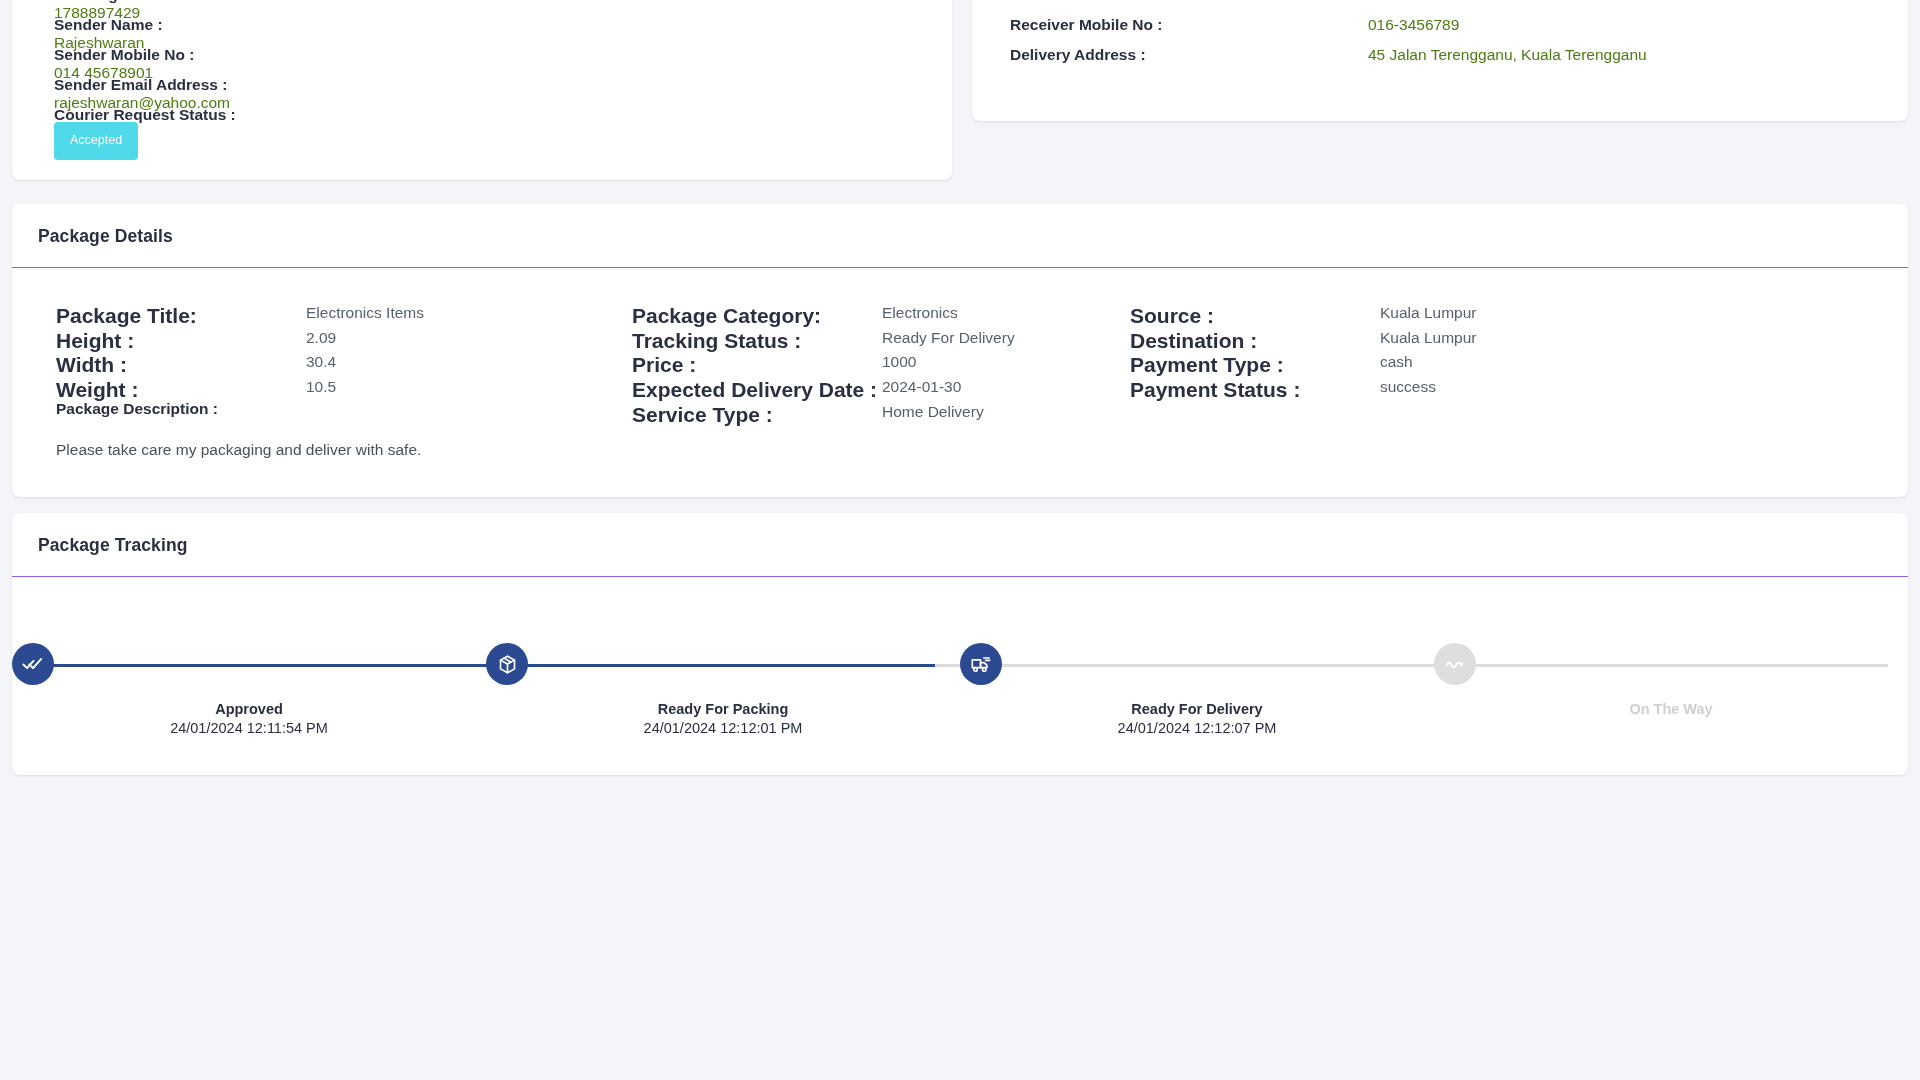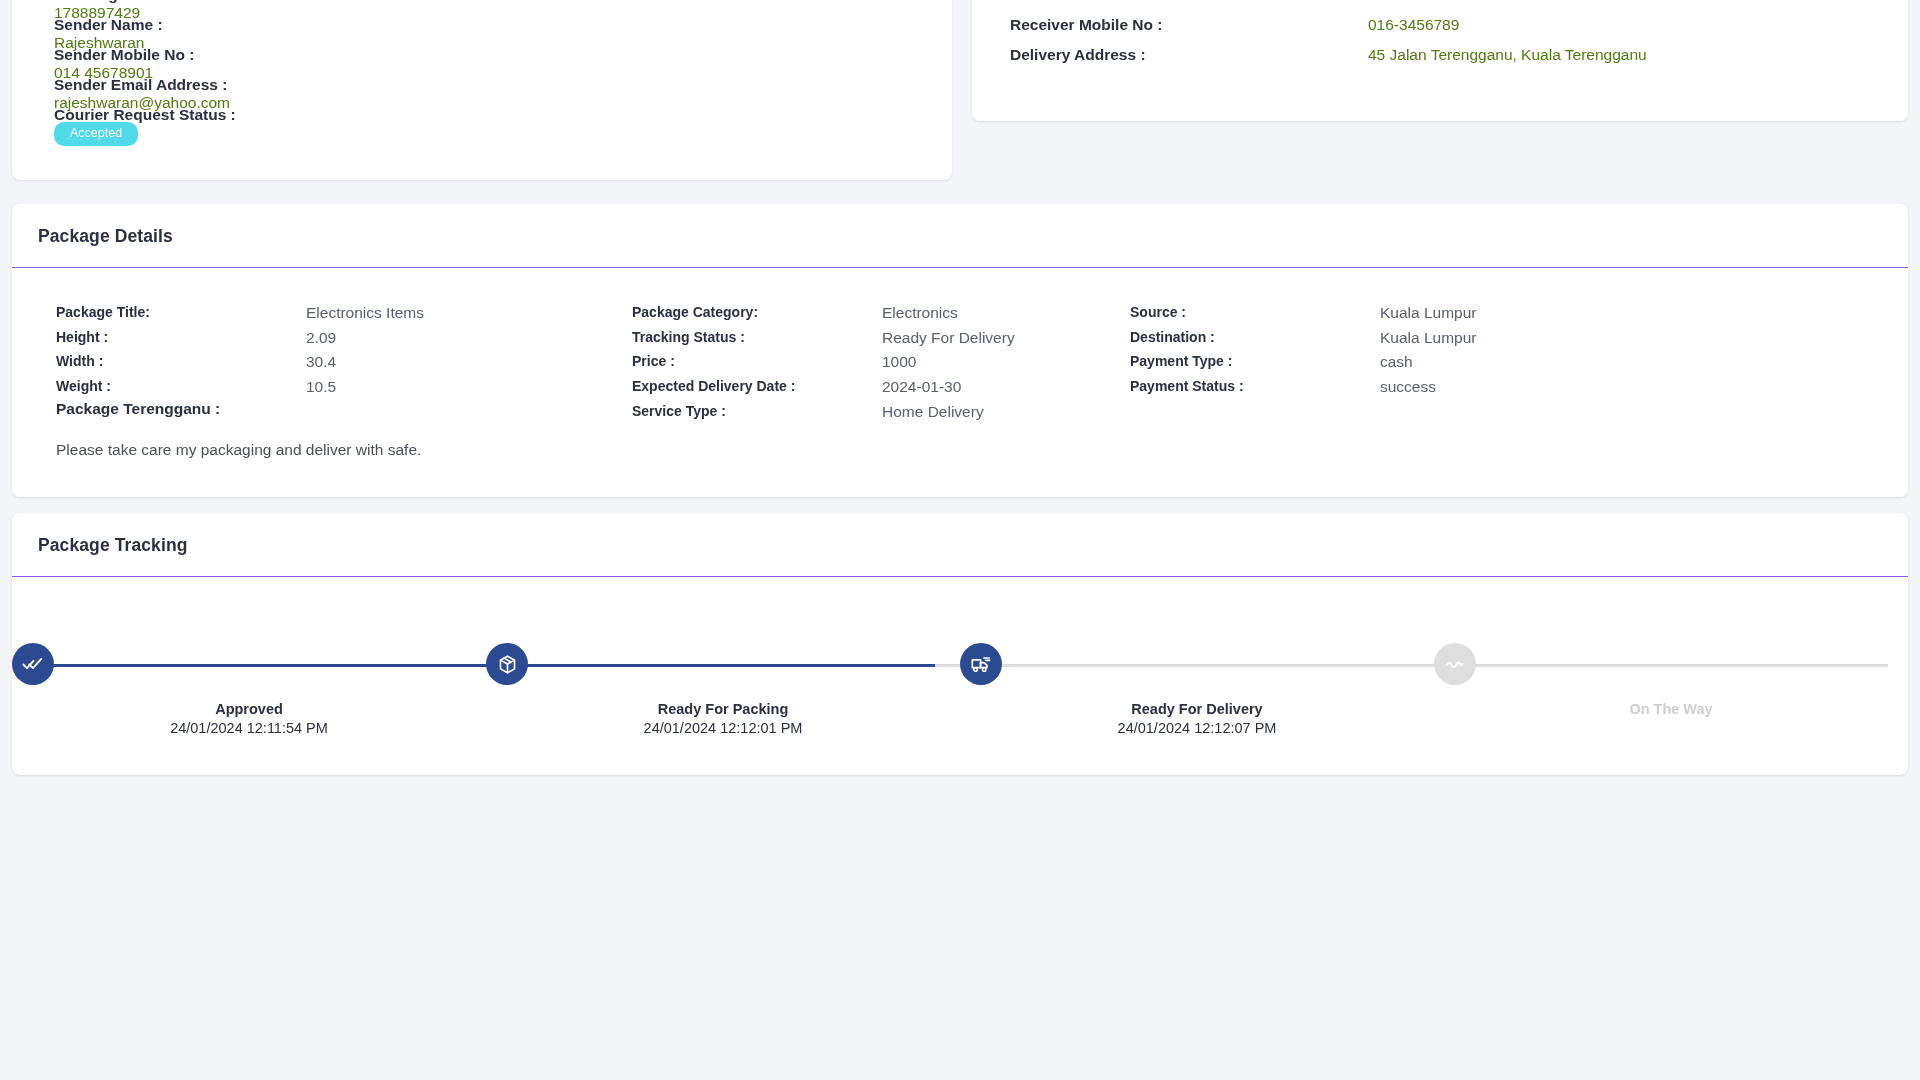--- a/index.html
+++ b/index.html
@@ -77,22 +77,22 @@
   
   #receiver-card .drow { padding-left: 38px; }
   #receiver-card .dlabel { width: 358px; }
 
   .badge {
     display: inline-block;
     background: #50d9e8;
     color: #ffffff;
     font-size: 12.5px;
     font-weight: 500;
-    padding: 5px 16px;
-    border-radius: 10px;
+    padding: 12px 16px;
+    border-radius: 4px;
     line-height: 1.1;
     margin-top: -2px;
   }
 
   
   #package-details-card {
     left: 12px; top: 204px;
     width: 1896px; height: 293px;
   }
   .pd-grid {
@@ -103,21 +103,21 @@
   .pd-col.c1 { width: 620px; padding-left: 44px; }
   .pd-col.c2 { width: 498px; }
   .pd-col.c3 { width: 600px; }
 
   .pd-row {
     display: flex;
     height: 24.7px;
     align-items: flex-start;
   }
   .pd-label {
-    font-size: 14px;
+    font-size: 21px;
     font-weight: bold;
     color: #2a3042;
     white-space: nowrap;
   }
   .pd-value {
     font-size: 15.5px;
     color: #58606e;
     white-space: nowrap;
   }
   .pd-col.c1 .pd-label { width: 250px; }
@@ -322,21 +322,21 @@
           <span class="pd-value">cash</span>
         </div>
         <div class="pd-row">
           <span class="pd-label">Payment Status :</span>
           <span class="pd-value">success</span>
         </div>
       </div>
 
     </div>
 
-    <div class="pd-desc-label">Package Terengganu :</div>
+    <div class="pd-desc-label">Package Description :</div>
     <div class="pd-desc-text">Please take care my packaging and deliver with safe.</div>
   </div>
 
   <div class="card" id="package-tracking-card">
     <div class="card-header">
       <div class="card-title">Package Tracking</div>
     </div>
 
     <div class="track-wrap">
       <div class="track-line"></div>

